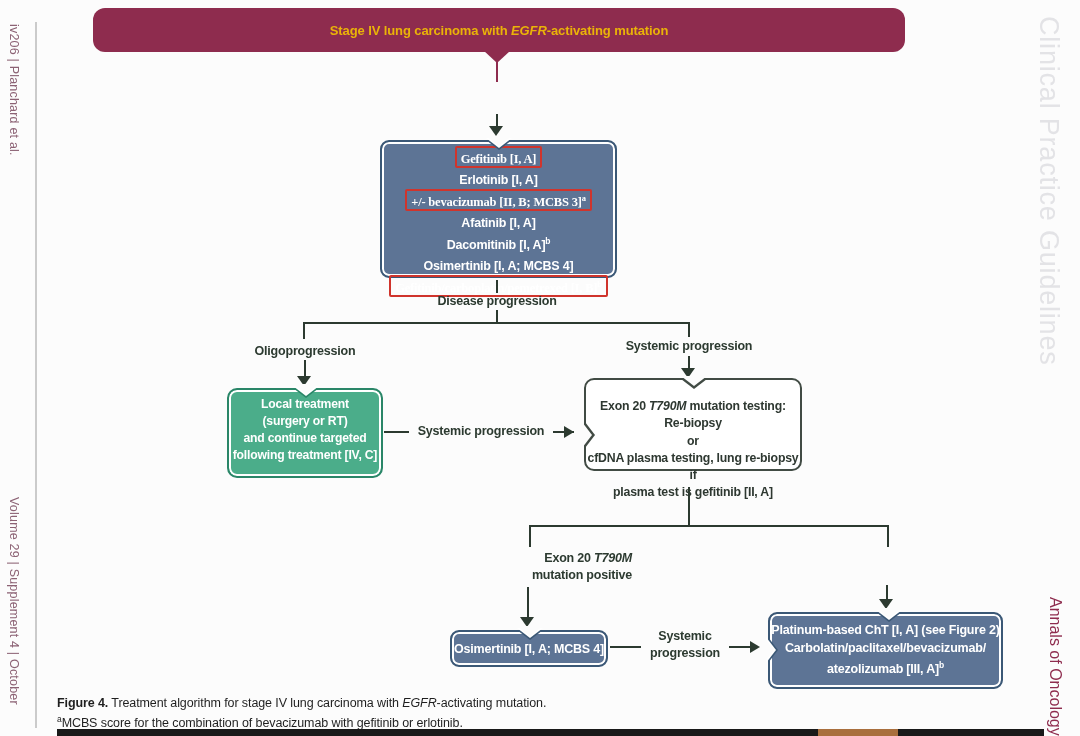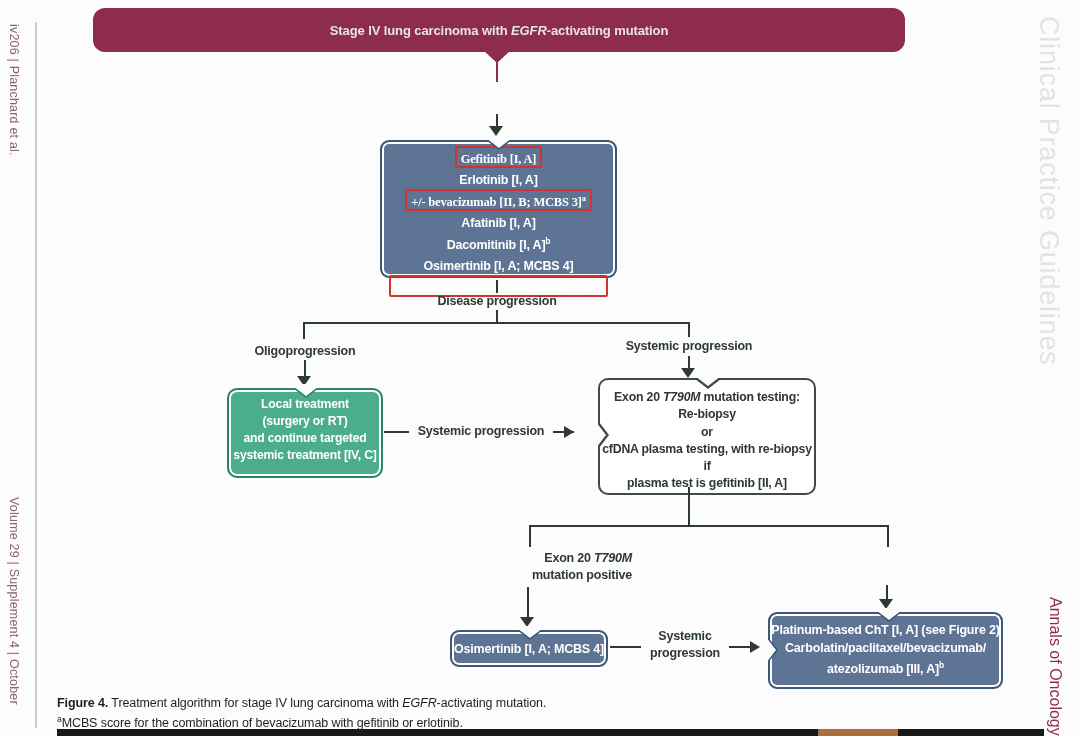--- a/index.html
+++ b/index.html
@@ -31,21 +31,21 @@
   .box-white{background:#fff;border:2px solid #414b44;border-radius:10px;color:#2e3831;font-size:12.3px;}
   
   .nd{position:absolute;width:0;height:0;border-left:13px solid transparent;border-right:13px solid transparent;}
   .nr{position:absolute;width:0;height:0;border-top:13px solid transparent;border-bottom:13px solid transparent;}
   
   .drug-row{line-height:17px;height:auto;}
   .hl{display:inline-block;border:2px solid var(--red);border-radius:2px;padding:0 4px;line-height:14px;font-family:Liberation Serif, serif;}
   sup{font-size:8.5px;}
   .it{font-style:italic;}
   
-  .banner{position:absolute;left:93px;top:8px;width:812px;height:44px;background:var(--maroon);border-radius:12px;color:#e5e5e5;font-weight:bold;font-size:13px;display:flex;align-items:center;justify-content:center;letter-spacing:-0.1px;}
+  .banner{position:absolute;left:93px;top:8px;width:812px;height:44px;background:var(--maroon);border-radius:12px;color:#eab308;font-weight:bold;font-size:13px;display:flex;align-items:center;justify-content:center;letter-spacing:-0.1px;}
   .banner-pointer{position:absolute;left:483px;top:50px;width:0;height:0;border-left:14px solid transparent;border-right:14px solid transparent;border-top:13px solid var(--maroon);}
   .maroon-stub{position:absolute;left:496px;top:61px;width:2px;height:21px;background:var(--maroon);}
   
   .vtext{position:absolute;writing-mode:vertical-rl;text-orientation:mixed;white-space:nowrap;}
   .margin-small{font-size:12.5px;color:var(--marginink);letter-spacing:0.2px;}
   .watermark{font-size:27px;color:#e3e3e6;letter-spacing:0.8px;}
   .journal{font-size:16px;color:var(--maroon);}
   
   .caption{position:absolute;font-size:12.5px;color:#1f1f1f;letter-spacing:-0.1px;line-height:15px;}
   
@@ -101,36 +101,36 @@
   <div class="lv" style="left:688px;top:356px;height:13px;"></div>
   <div class="ah-d" style="left:681px;top:368px;"></div>
 
   <div class="bx box-green" style="left:227px;top:388px;width:156px;height:90px;padding-top:6px;line-height:17px;">
     <span class="nd" style="left:64px;top:-2px;border-top:10px solid var(--greenb);"></span>
     <span class="nd" style="left:64px;top:-4px;border-top:10px solid #fff;"></span>
     <span class="nd" style="left:64px;top:-6px;border-top:10px solid var(--pagebg);"></span>
     <div>Local treatment</div>
     <div>(surgery or RT)</div>
     <div>and continue targeted</div>
-    <div>systemic treatment [IV, C]</div>
+    <div>following treatment [IV, C]</div>
   </div>
 
   <div class="lh" style="left:384px;top:431px;width:190px;"></div>
   <div class="flabel onwhite" style="left:409px;top:423px;width:144px;">Systemic progression</div>
   <div class="ah-r" style="left:564px;top:426px;"></div>
 
-  <div class="bx box-white" style="left:598px;top:378px;width:218px;height:117px;padding-top:9px;line-height:17.3px;">
+  <div class="bx box-white" style="left:584px;top:378px;width:218px;height:93px;padding-top:18px;line-height:17.3px;">
     <span class="nd" style="left:95px;top:-1px;border-top:10px solid #414b44;"></span>
     <span class="nd" style="left:95px;top:-4px;border-top:10px solid var(--pagebg);"></span>
     <span class="nr" style="left:-1px;top:42px;border-left:10px solid #414b44;"></span>
     <span class="nr" style="left:-4px;top:42px;border-left:10px solid var(--pagebg);"></span>
     <div><span>Exon 20 </span><span class="it">T790M</span><span> mutation testing:</span></div>
     <div>Re-biopsy</div>
     <div>or</div>
-    <div>cfDNA plasma testing, with re-biopsy if</div>
+    <div>cfDNA plasma testing, lung re-biopsy if</div>
     <div>plasma test is gefitinib [II, A]</div>
   </div>
 
   <div class="lv" style="left:688px;top:487px;height:40px;"></div>
   <div class="lh" style="left:529px;top:525px;width:360px;"></div>
   <div class="lv" style="left:529px;top:526px;height:21px;"></div>
   <div class="lv" style="left:887px;top:526px;height:21px;"></div>
 
   <div class="flabel" style="left:470px;top:550px;width:162px;line-height:17px;text-align:right;">
     <div><span>Exon 20 </span><span class="it">T790M</span></div>

